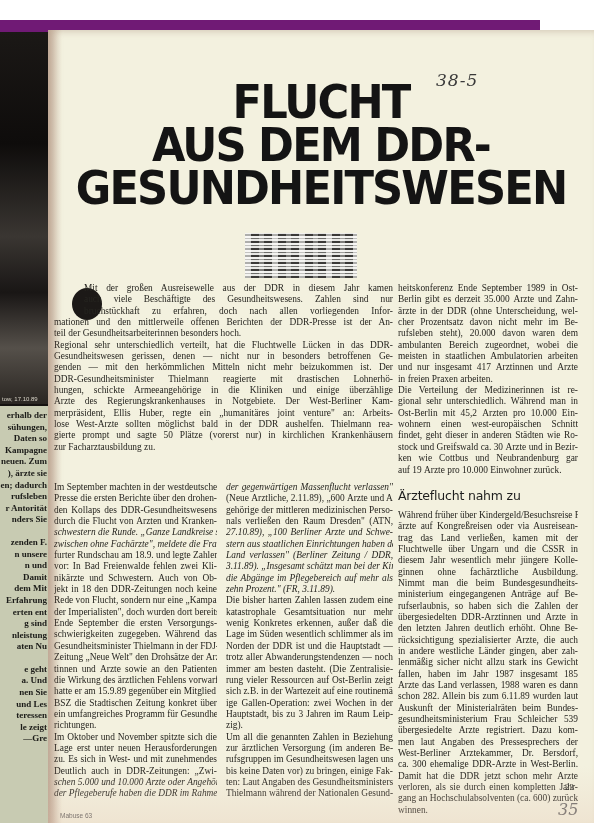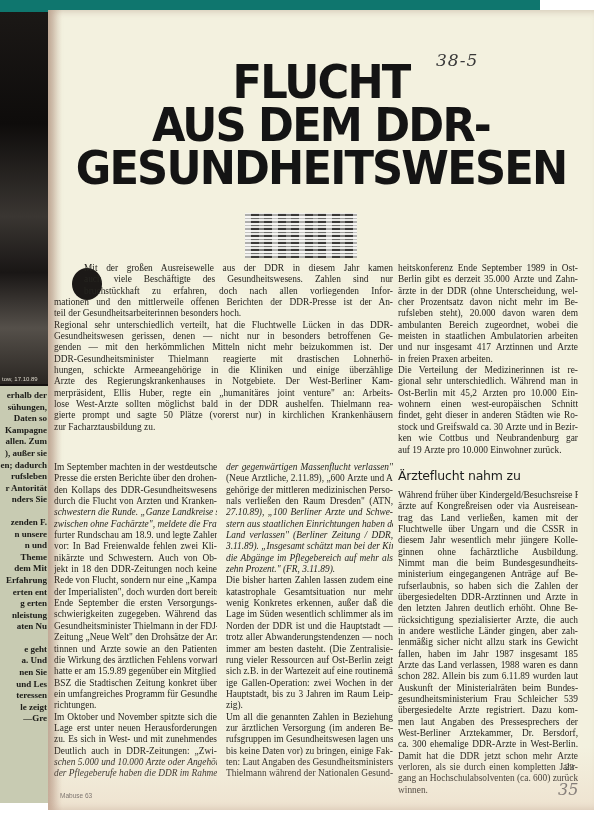--- a/index.html
+++ b/index.html
@@ -2,22 +2,22 @@
 <html><head>
   <meta charset="utf-8">
   <style>
     html, body { margin: 0; padding: 0; }
     body {
       width: 604px; height: 823px; overflow: hidden; position: relative;
       background: #ffffff;
       font-family: "Liberation Serif", serif;
     }
     .book {
-      position: absolute; left: 0; top: 0; width: 540px; height: 803px;
-      background: #0f766e;
+      position: absolute; left: 0; top: 20px; width: 540px; height: 803px;
+      background: #701a75;
     }
     .left-page {
       position: absolute; left: 0; top: 12px; width: 48px; height: 791px;
       background: #151210; overflow: hidden;
     }
     .left-photo {
       position: absolute; left: 0; top: 0; width: 48px; height: 372px;
       background: linear-gradient(180deg, #1b1816 0%, #0e0c0b 30%, #3a3632 55%, #191615 70%, #55504a 85%, #2a2622 100%);
     }
     .left-caption {
@@ -103,35 +103,35 @@
 
 <div class="book">
   <div class="left-page">
     <div class="left-photo"></div>
     <div class="left-caption">tow, 17.10.89</div>
     <div class="left-text" id="left-lines">
         <div class="ln">erhalb der</div>
         <div class="ln">sühungen,</div>
         <div class="ln">Daten so</div>
         <div class="ln">Kampagne</div>
-        <div class="ln">allen. Zum</div>
-        <div class="ln">), außer sie</div>
+        <div class="ln">neuen. Zum</div>
+        <div class="ln">), ärzte sie</div>
         <div class="ln">en; dadurch</div>
         <div class="ln">rufsleben</div>
         <div class="ln">r Antorität</div>
         <div class="ln">nders Sie</div>
         <div class="gap"></div>
         <div class="ln">zenden F.</div>
         <div class="ln">n unsere</div>
         <div class="ln">n und</div>
-        <div class="ln">Theme</div>
+        <div class="ln">Damit</div>
         <div class="ln">dem Mit</div>
         <div class="ln">Erfahrung</div>
         <div class="ln">erten ent</div>
-        <div class="ln">g erten</div>
+        <div class="ln">g sind</div>
         <div class="ln">nleistung</div>
         <div class="ln">aten Nu</div>
         <div class="gap"></div>
         <div class="ln">e geht</div>
         <div class="ln">a. Und</div>
         <div class="ln">nen Sie</div>
         <div class="ln">und Les</div>
         <div class="ln">teressen</div>
         <div class="ln">le zeigt</div>
         <div class="ln">—Gre</div>

